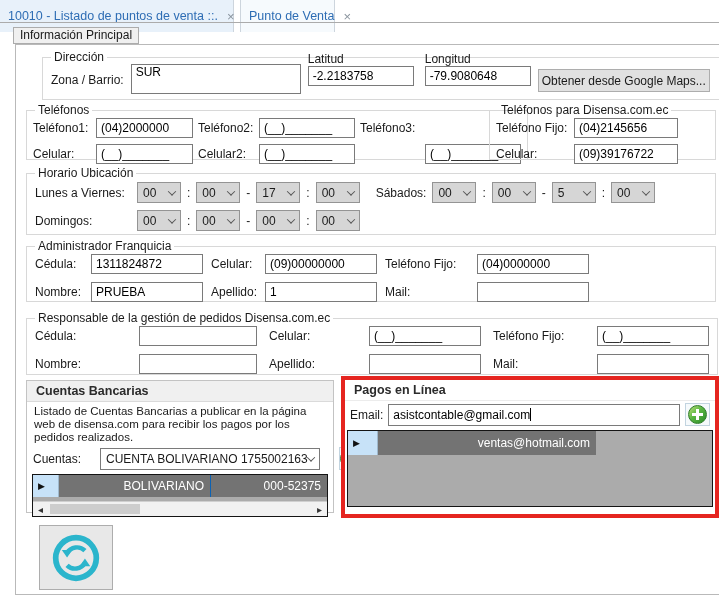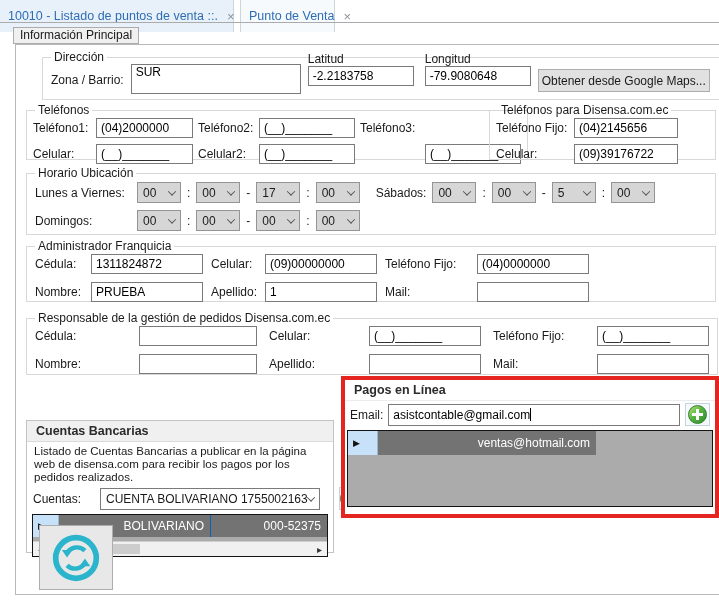--- a/index.html
+++ b/index.html
@@ -239,21 +239,21 @@
         <div class="tb">(__)_______</div>
         <span class="lab">Nombre:</span>
         <div class="tb"></div>
         <span class="lab">Apellido:</span>
         <div class="tb"></div>
         <span class="lab">Mail:</span>
         <div class="tb"></div>
       </div>
     </fieldset>
 
-    <div style="position:absolute; left:10px; top:335px; width:308px; height:133px; border:1px solid #C3C3C3; background:#fff;margin-top:40px;">
+    <div style="position:absolute; left:10px; top:335px; width:308px; height:133px; border:1px solid #C3C3C3; background:#fff;">
       <div class="panel-hdr">Cuentas Bancarias</div>
       <div style="font-size:11.5px; line-height:13px; padding:3px 7px 2px 7px;">Listado de Cuentas Bancarias a publicar en la página web de disensa.com para recibir los pagos por los pedidos realizados.</div>
       <div class="frow" style="padding:1px 6px; gap:19px;">
         <span class="lab">Cuentas:</span>
         <div class="combo-white" style="flex:1;">
           <span style="overflow:hidden; white-space:nowrap;">CUENTA BOLIVARIANO 1755002163</span>
           <span class="chev"></span>
         </div>
         <div class="plus-btn">
           <span class="plus-circle">

